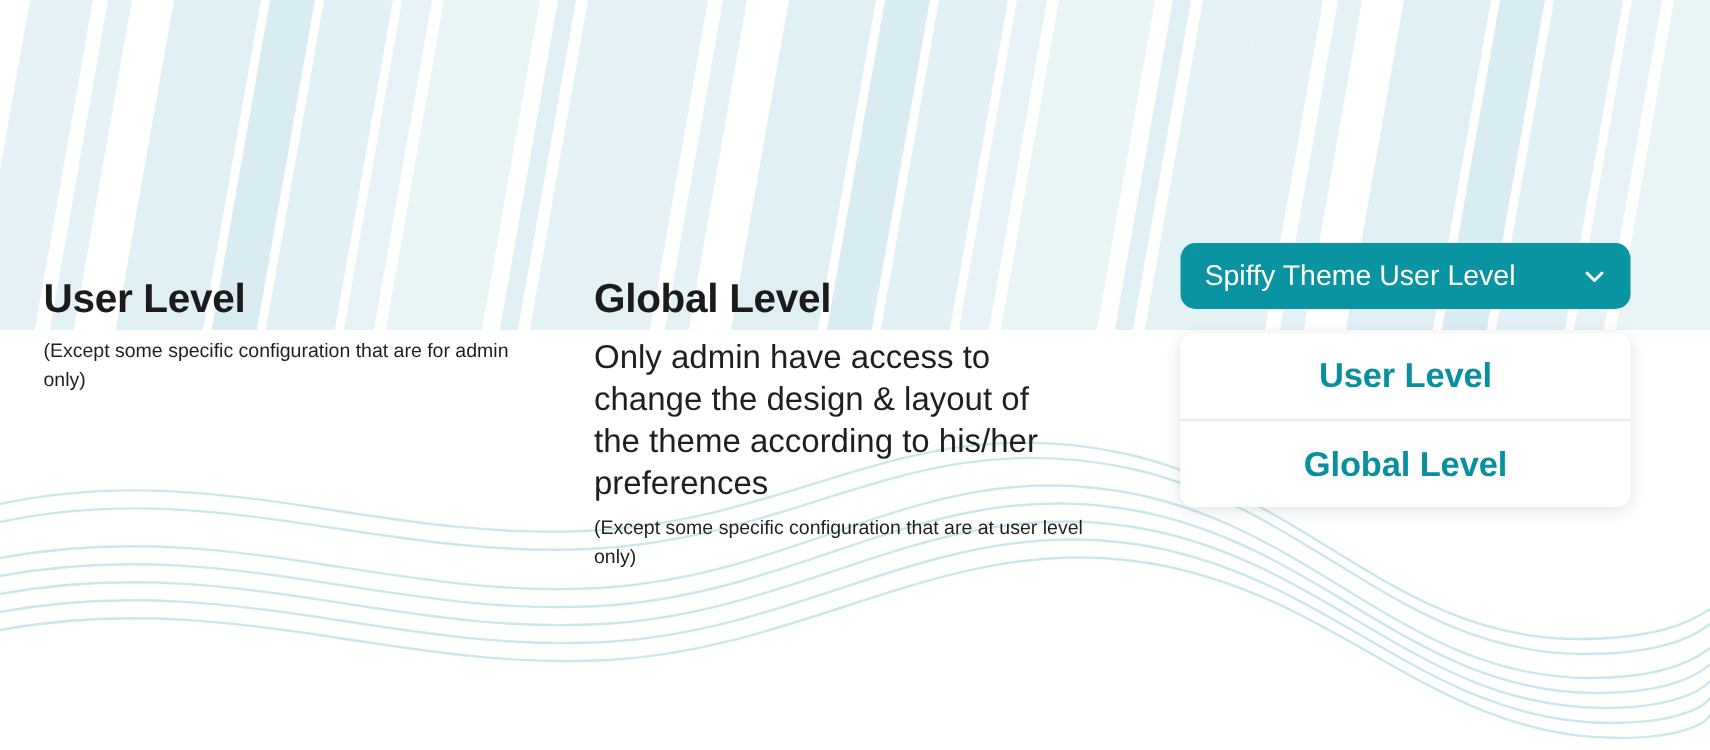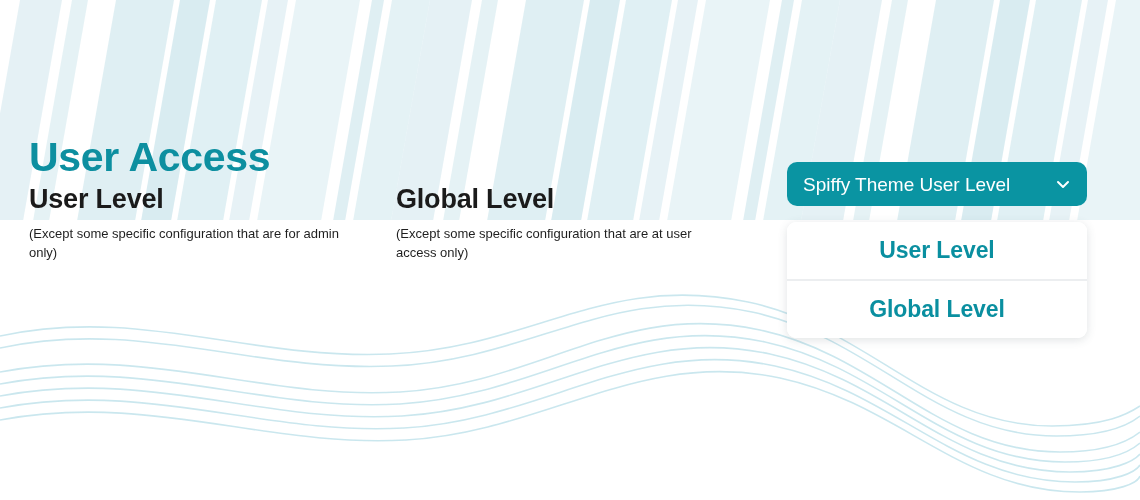--- a/index.html
+++ b/index.html
@@ -187,30 +187,30 @@
       <path d="M0,396 C150,368 262,424 402,416 C542,408 630,324 770,354 C890,380 950,472 1070,472 C1114,472 1134,461 1140,454"></path>
       <path d="M0,408 C150,380 264,436 404,428 C544,420 635,336 775,366 C895,392 955,482 1075,482 C1116,482 1136,472 1140,465"></path>
       <path d="M0,420 C150,392 266,448 406,440 C546,432 640,348 780,378 C900,404 960,492 1080,492 C1118,492 1138,483 1140,476"></path>
       <path d="M0,348 C140,318 250,372 392,366 C534,360 610,282 752,312 C874,338 934,436 1056,436 C1108,436 1130,424 1140,416"></path>
       <path d="M0,336 C140,306 248,360 390,354 C532,348 605,272 748,302 C870,328 930,426 1052,426 C1106,426 1128,414 1140,406"></path>
     </g>
   </svg>
 
   <div class="content">
 
-    <h1 class="page-title">User Access</h1>
 
     <div class="column col-user">
       <h2 class="col-heading">User Level</h2>
       <p class="col-note">(Except some specific configuration that are for admin only)</p>
     </div>
 
     <div class="column col-global">
       <h2 class="col-heading">Global Level</h2>
-      <p class="col-note">(Except some specific configuration that are at user access only)</p>
+      <p class="col-body">Only admin have access to change the design &amp; layout of the theme according to his/her preferences</p>
+      <p class="col-note">(Except some specific configuration that are at user level only)</p>
     </div>
 
     <div class="dropdown">
 
       <div class="dropdown-toggle">
         <span class="dropdown-toggle-label">Spiffy Theme User Level</span>
         <svg class="chevron" viewBox="0 0 16 16" xmlns="http://www.w3.org/2000/svg">
           <path d="M3 6 L8 11 L13 6" fill="none" stroke="#ffffff" stroke-width="2" stroke-linecap="round" stroke-linejoin="round"></path>
         </svg>
       </div>

